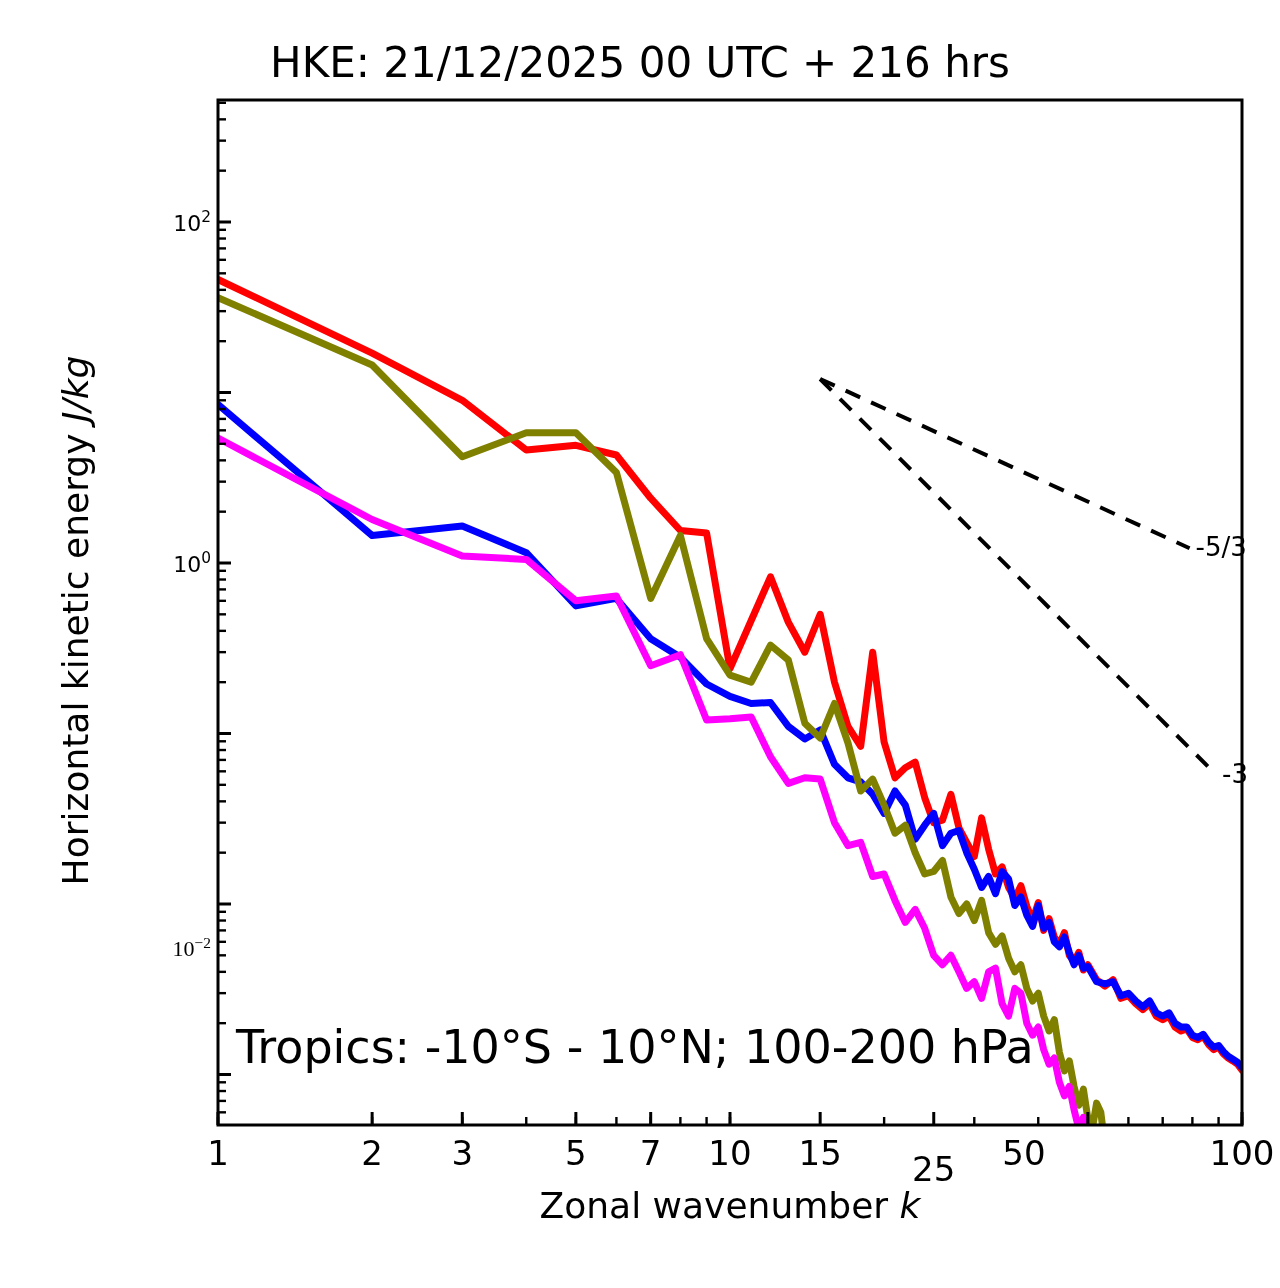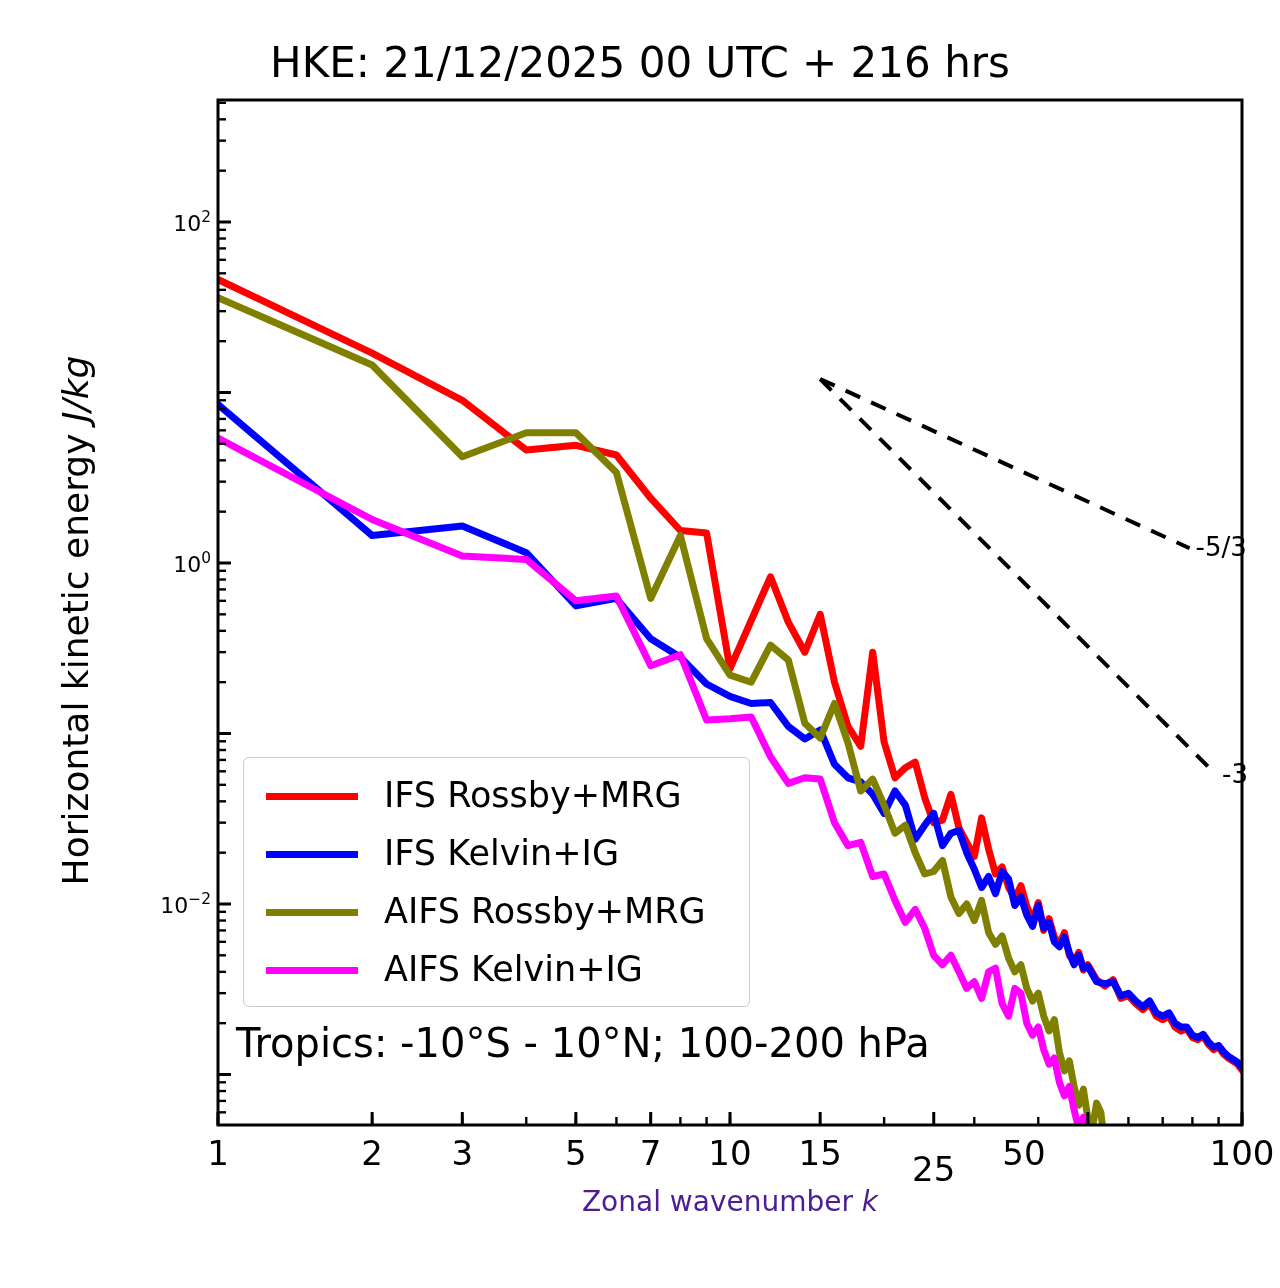--- a/index.html
+++ b/index.html
@@ -5,33 +5,33 @@
   html,body{margin:0;padding:0;background:#ffffff;}
   body{width:1280px;height:1288px;position:relative;
        font-family:"DejaVu Sans","Liberation Sans",sans-serif;overflow:hidden;}
   #root{position:absolute;inset:0;border-radius:32px;}
   #chart-title{position:absolute;left:0;top:38px;width:1280px;text-align:center;
       font-size:42px;color:#000;letter-spacing:0px;}
   #plot-svg{position:absolute;left:0;top:0;}
   .ylabel{position:absolute;left:-205px;top:600px;width:560px;transform:rotate(-90deg);
       transform-origin:center center;text-align:center;font-size:36px;color:#000;}
   .xlabel{position:absolute;left:218px;top:1185px;width:1024px;text-align:center;
-      font-size:28px;color:#4c1d95;}
+      font-size:36px;color:#000000;}
   .tick-x{position:absolute;font-size:34px;color:#000;text-align:center;
       transform:translateX(-50%);top:1133px;}
   .tick-y{position:absolute;font-size:22px;color:#000;text-align:right;
       transform:translateY(-50%);right:1069px;}
   .tick-y sup{font-size:0.70em;vertical-align:super;}
   #legend-box{position:absolute;left:243px;top:757px;width:505px;height:248px;
       border:1.6px solid #cccccc;border-radius:6px;background:#ffffff;}
   .legend-row{position:absolute;left:0;width:100%;height:58px;}
   .legend-swatch{position:absolute;left:22px;top:25px;width:92px;height:7px;}
   .legend-text{position:absolute;left:140px;top:7px;font-size:35px;color:#000;
       white-space:nowrap;}
-  #annotation{position:absolute;left:236px;top:1020px;font-size:40px;color:#000;
+  #annotation{position:absolute;left:236px;top:1020px;font-size:46px;color:#000;
       white-space:nowrap;}
   .slope-label{position:absolute;font-size:26px;color:#000;white-space:nowrap;}
 </style>
 </head>
 <body>
 
 <div id="root">
 
   <div id="chart-title">HKE: 21/12/2025 00 UTC + 216 hrs</div>
 
@@ -138,49 +138,31 @@
         <line x1="218" y1="911.801652140595" x2="226" y2="911.801652140595" stroke="#000" stroke-width="2.4"></line>
         <line x1="218" y1="1074.5" x2="231" y2="1074.5" stroke="#000" stroke-width="3"></line>
         <line x1="218" y1="1112.3252118095888" x2="226" y2="1112.3252118095888" stroke="#000" stroke-width="2.4"></line>
         <line x1="218" y1="1100.9107841775692" x2="226" y2="1100.9107841775692" stroke="#000" stroke-width="2.4"></line>
         <line x1="218" y1="1091.0231572178736" x2="226" y2="1091.0231572178736" stroke="#000" stroke-width="2.4"></line>
         <line x1="218" y1="1082.301652140595" x2="226" y2="1082.301652140595" stroke="#000" stroke-width="2.4"></line>
       </g>
     <rect x="218" y="100" width="1024" height="1025" fill="none" stroke="#000" stroke-width="3"></rect>
   </svg>
 
-  <div id="legend-box">
-      <div class="legend-row" style="top: 10px;">
-        <span class="legend-swatch" style="background: rgb(255, 0, 0);"></span>
-        <span class="legend-text">IFS Rossby+MRG</span>
-      </div>
-      <div class="legend-row" style="top: 68px;">
-        <span class="legend-swatch" style="background: rgb(0, 0, 255);"></span>
-        <span class="legend-text">IFS Kelvin+IG</span>
-      </div>
-      <div class="legend-row" style="top: 126px;">
-        <span class="legend-swatch" style="background: rgb(128, 128, 0);"></span>
-        <span class="legend-text">AIFS Rossby+MRG</span>
-      </div>
-      <div class="legend-row" style="top: 184px;">
-        <span class="legend-swatch" style="background: rgb(255, 0, 255);"></span>
-        <span class="legend-text">AIFS Kelvin+IG</span>
-      </div>
-    </div>
 
   <div id="annotation">Tropics: -10°S - 10°N; 100-200 hPa</div>
 
 <div class="slope-label" style="left: 1195.59px; top: 532.276px; text-align: center;">-5/3</div>
     <div class="slope-label" style="left: 1222.09px; top: 758.606px;">-3</div>
     <div class="tick-x" style="left: 218px;">1</div>
     <div class="tick-x" style="left: 372.127px;">2</div>
     <div class="tick-x" style="left: 462.286px;">3</div>
     <div class="tick-x" style="left: 575.873px;">5</div>
     <div class="tick-x" style="left: 650.69px;">7</div>
     <div class="tick-x" style="left: 730px;">10</div>
     <div class="tick-x" style="left: 820.159px;">15</div>
     <div class="tick-x" style="left: 933.745px; margin-top: 16px;">25</div>
     <div class="tick-x" style="left: 1024px;">50</div>
     <div class="tick-x" style="left: 1242px;">100</div>
     <div class="tick-y" style="top: 222px;"><span>10</span><sup>2</sup></div>
     <div class="tick-y" style="top: 563px;"><span>10</span><sup>0</sup></div>
-    <div class="tick-y" style="top: 904px;"><span>10</span><sup>−2</sup></div>
+    <div class="tick-y" style="top: 948px; font-family: Liberation Serif, serif;"><span>10</span><sup>−2</sup></div>
   </div>
 
 </body></html>

